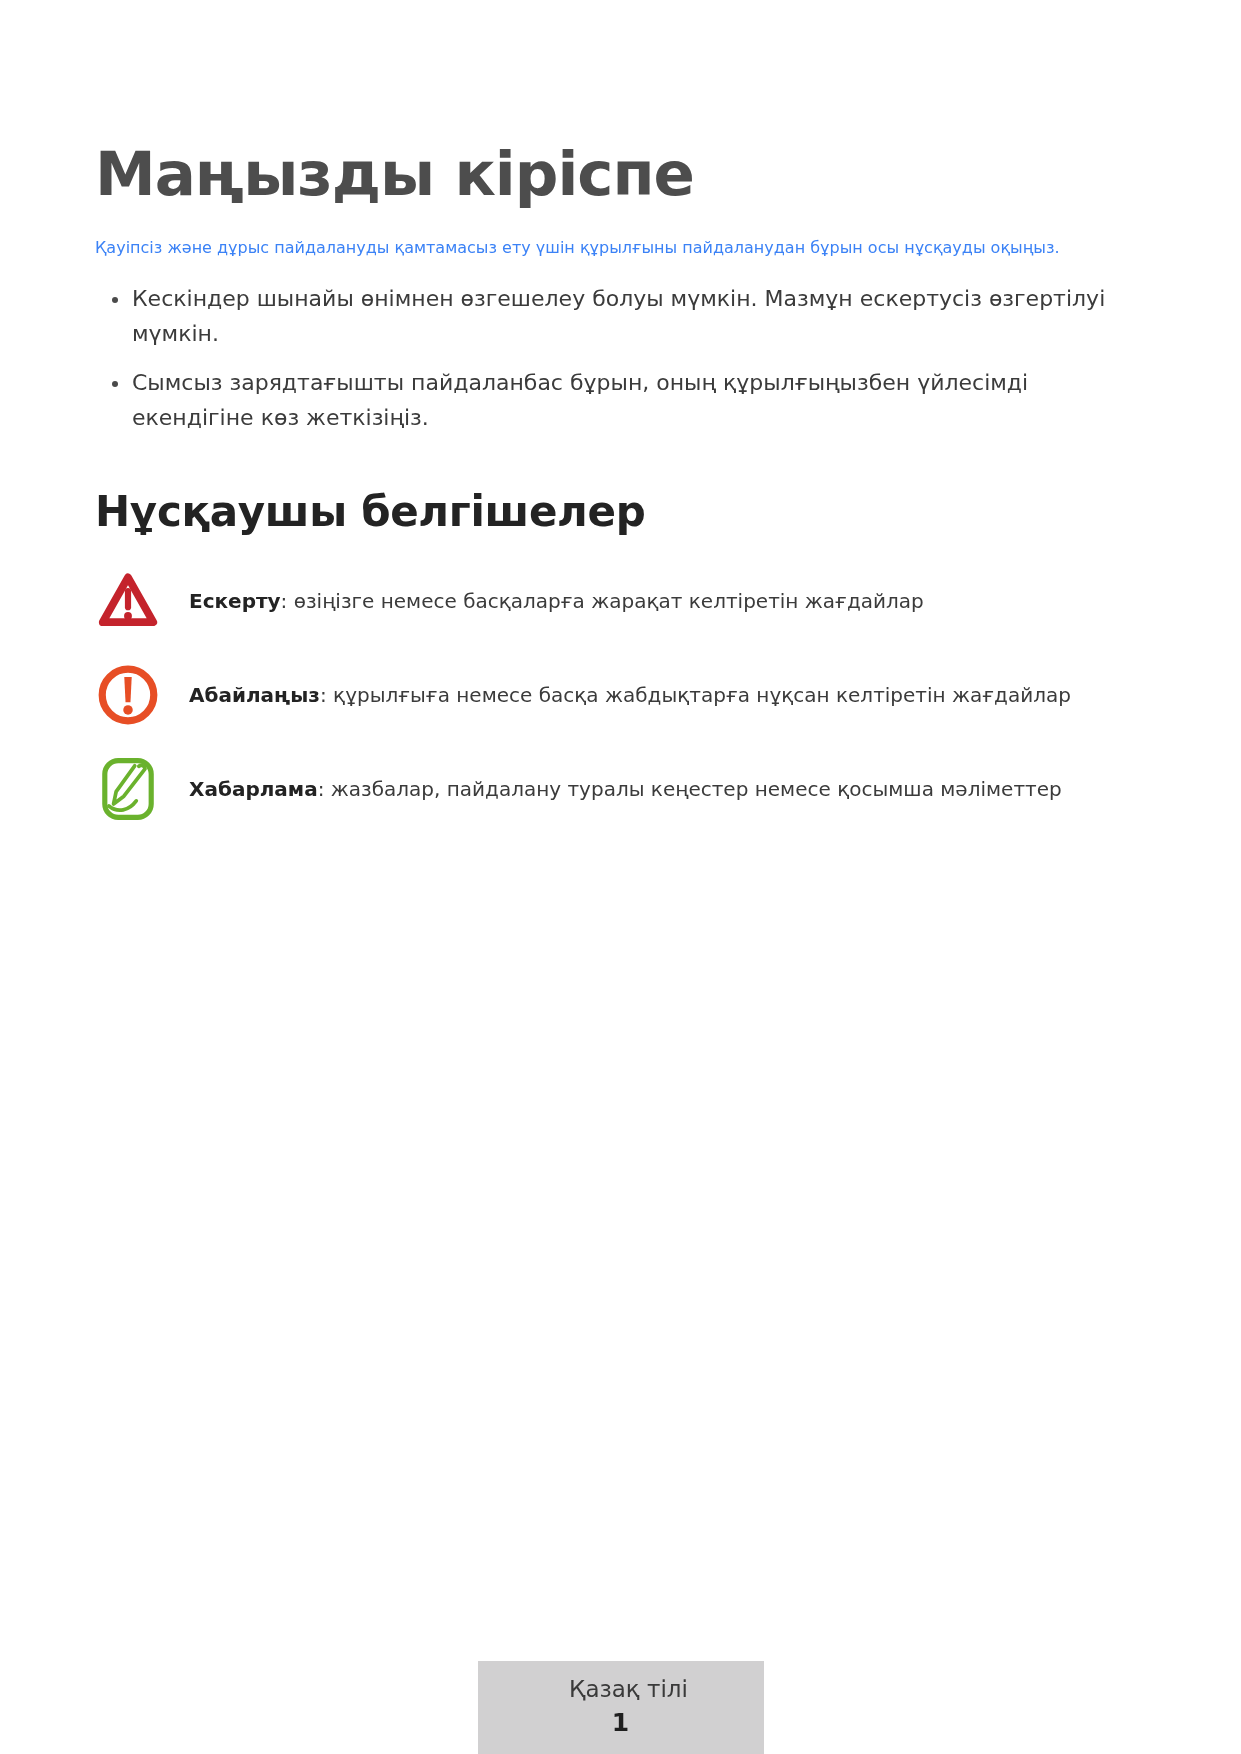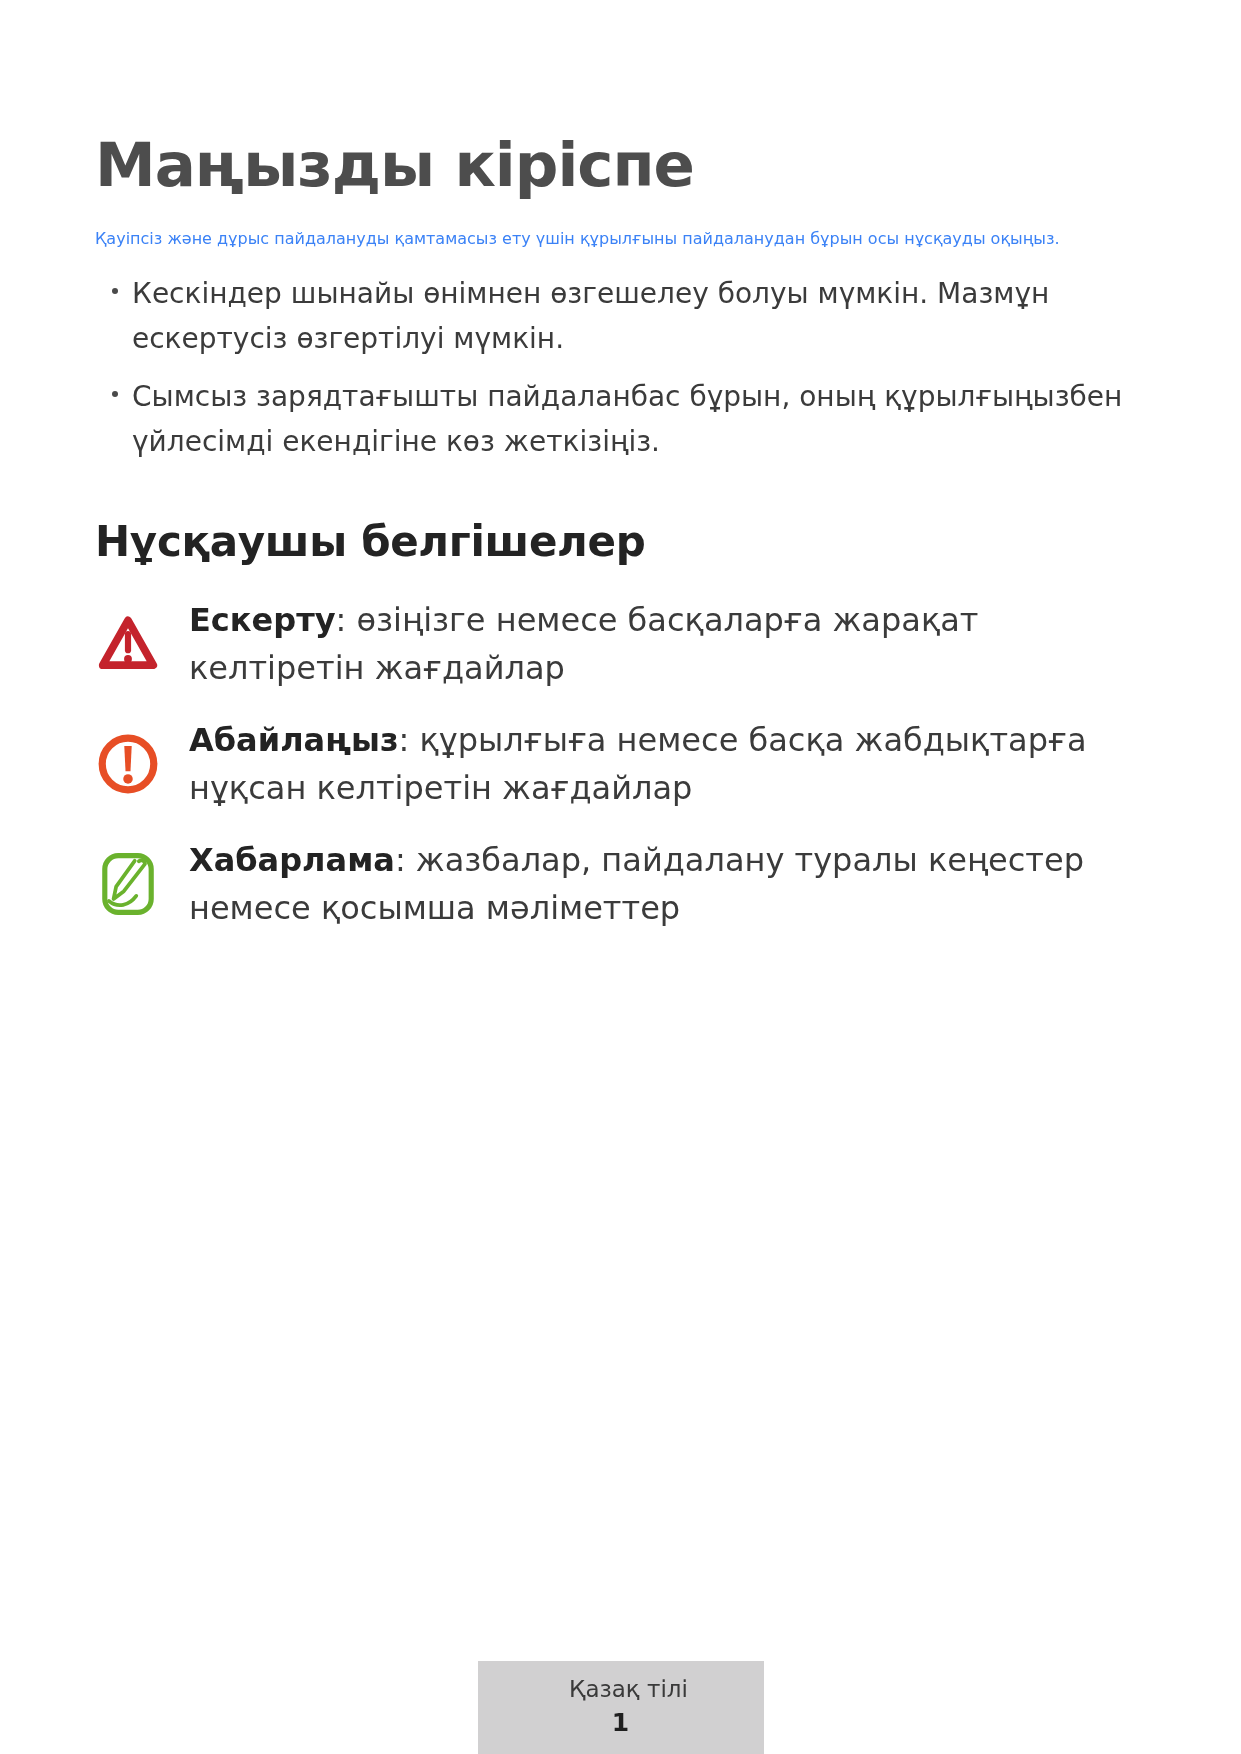--- a/index.html
+++ b/index.html
@@ -5,21 +5,21 @@
   html, body { margin: 0; padding: 0; background: #ffffff; }
   .page {
     position: relative;
     width: 1241px;
     height: 1754px;
     background: #ffffff;
     overflow: hidden;
     font-family: "DejaVu Sans", "Liberation Sans", sans-serif;
     color: #3b3b3b;
   }
-  .content { padding: 4px 95px; }
+  .content { padding: 13px 95px; }
 
   .page-title {
     margin: 0;
     padding-top: 126px;
     font-size: 61px;
     line-height: 1.15;
     font-weight: 700;
     letter-spacing: -1px;
     color: #4d4d4d;
   }
@@ -32,21 +32,21 @@
   }
 
   ul.bullets {
     list-style: none;
     margin: 20px 0 0 0;
     padding: 0;
   }
   ul.bullets li {
     position: relative;
     padding-left: 37px;
-    font-size: 28px;
+    font-size: 22px;
     line-height: 1.6;
     color: #3b3b3b;
     margin-bottom: 14px;
   }
   ul.bullets li::before {
     content: "";
     position: absolute;
     left: 17px;
     top: 16px;
     width: 6px;
@@ -65,21 +65,21 @@
 
   .legend { margin-top: 30px; }
   .legend-row {
     display: flex;
     align-items: center;
     gap: 28px;
     margin-bottom: 24px;
     min-height: 70px;
   }
   .legend-icon { width: 66px; height: 66px; flex: 0 0 66px; }
-  .legend-text { font-size: 32px; line-height: 1.5; color: #3b3b3b; margin: 0; }
+  .legend-text { font-size: 20px; line-height: 1.5; color: #3b3b3b; margin: 0; }
   .legend-text strong { color: #232323; font-weight: 700; }
 
   .footer-box {
     position: absolute;
     left: 50%;
     bottom: 0;
     transform: translateX(-50%);
     width: 286px;
     height: 93px;
     background: #d1d0d1;

